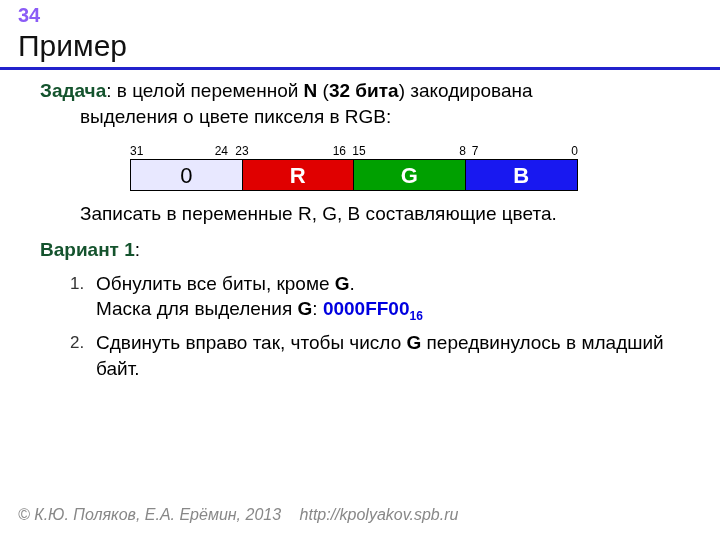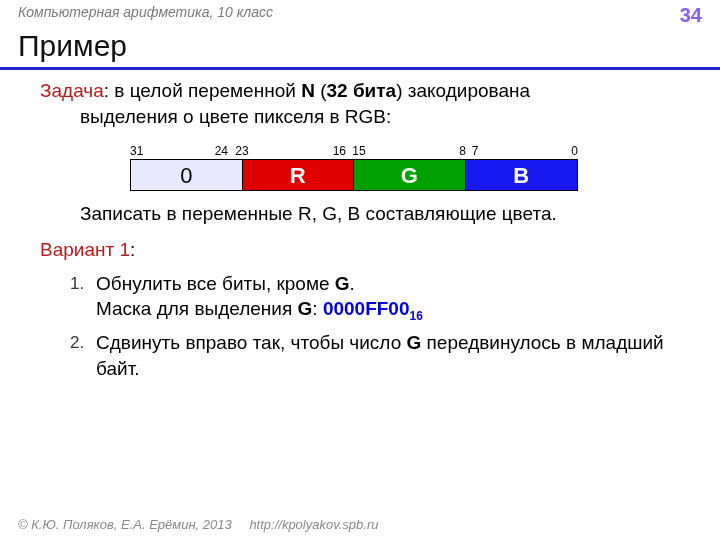--- a/index.html
+++ b/index.html
@@ -3,21 +3,21 @@
 <meta charset="utf-8">
 <style>
   * { box-sizing: border-box; margin: 0; padding: 0; }
   html, body { width: 720px; height: 540px; font-family: Arial, sans-serif; background: #fff; }
   .slide { width: 720px; height: 540px; position: relative; padding: 0; }
   .top-bar { font-style: italic; color: #7a7a7a; font-size: 14px; padding: 4px 18px 0 18px; display: flex; justify-content: space-between; }
   .page-num { font-style: normal; font-weight: bold; color: #8b5cf6; font-size: 20px; }
   .title { font-size: 30px; font-weight: normal; color: #111; padding: 2px 18px 2px 18px; }
   .hr { height: 3px; background: #2222cc; margin: 2px 0 8px 0; width: 100%; }
   .content { padding: 0 40px 0 40px; font-size: 19px; line-height: 1.35; color: #000; }
-  .label-b { color: #b91c1c; font-weight: normal; }
+  .label-b { color: #14532d; font-weight: bold; }
   .indent1 { margin-left: 40px; }
   .bits-wrap { margin: 14px 0 10px 90px; }
   .bit-labels { display: flex; font-size: 12px; color: #000; }
   .bit-labels span { text-align: center; }
   .bit-row { display: flex; border: 1.5px solid #000; width: 448px; height: 32px; }
   .bit-cell { display: flex; align-items: center; justify-content: center; font-size: 22px; border-right: 1.5px solid #000; }
   .bit-cell:last-child { border-right: none; }
   .c0 { width: 112px; background: #e8e8ff; color: #000; }
   .cr { width: 112px; background: #e00000; color: #fff; font-weight: bold; }
   .cg { width: 112px; background: #00a000; color: #fff; font-weight: bold; }
@@ -27,30 +27,29 @@
   .ol .num { width: 26px; font-size: 17px; color: #333; flex-shrink: 0; padding-top: 2px; }
   .ol .body { flex: 1; }
   .mask { color: #0000e0; font-weight: bold; }
   .sub { font-size: 12px; vertical-align: sub; }
   .code-block { margin: 18px 0 0 0; }
   .code-row { display: flex; align-items: center; margin: 6px 0; }
   .code-lang { width: 200px; text-align: right; padding-right: 10px; color: #000088; font-size: 19px; }
   .code-box { background: #ffffb0; border: 1px solid #333; box-shadow: 3px 3px 0 #555; font-family: "Courier New", monospace; font-weight: bold; font-size: 21px; padding: 3px 10px; white-space: pre; }
   .op-amp { color: #0000e0; }
   .op-shift { color: #c00000; }
-  .footer { position: absolute; bottom: 8px; left: 18px; font-size: 13px; font-style: italic; color: #888; }
+  .footer { position: absolute; bottom: 16px; left: 18px; font-size: 16px; font-style: italic; color: #888; }
   .footer a { color: #888; margin-left: 14px; }
 </style>
 </head>
 <body>
 
 <div class="slide">
 
   <div class="top-bar">
-    <span>Компьютерная арифметика, 10 класс</span>
     <span class="page-num">34</span>
   </div>
 
   <div class="title">Пример</div>
   <div class="hr"></div>
 
   <div class="content">
     <div>
       <span class="label-b">Задача</span><span>:</span><span>  в целой </span><span>переменной </span><b>N</b><span> (</span><b>32 бита</b><span>) закодирована</span>
     </div>

